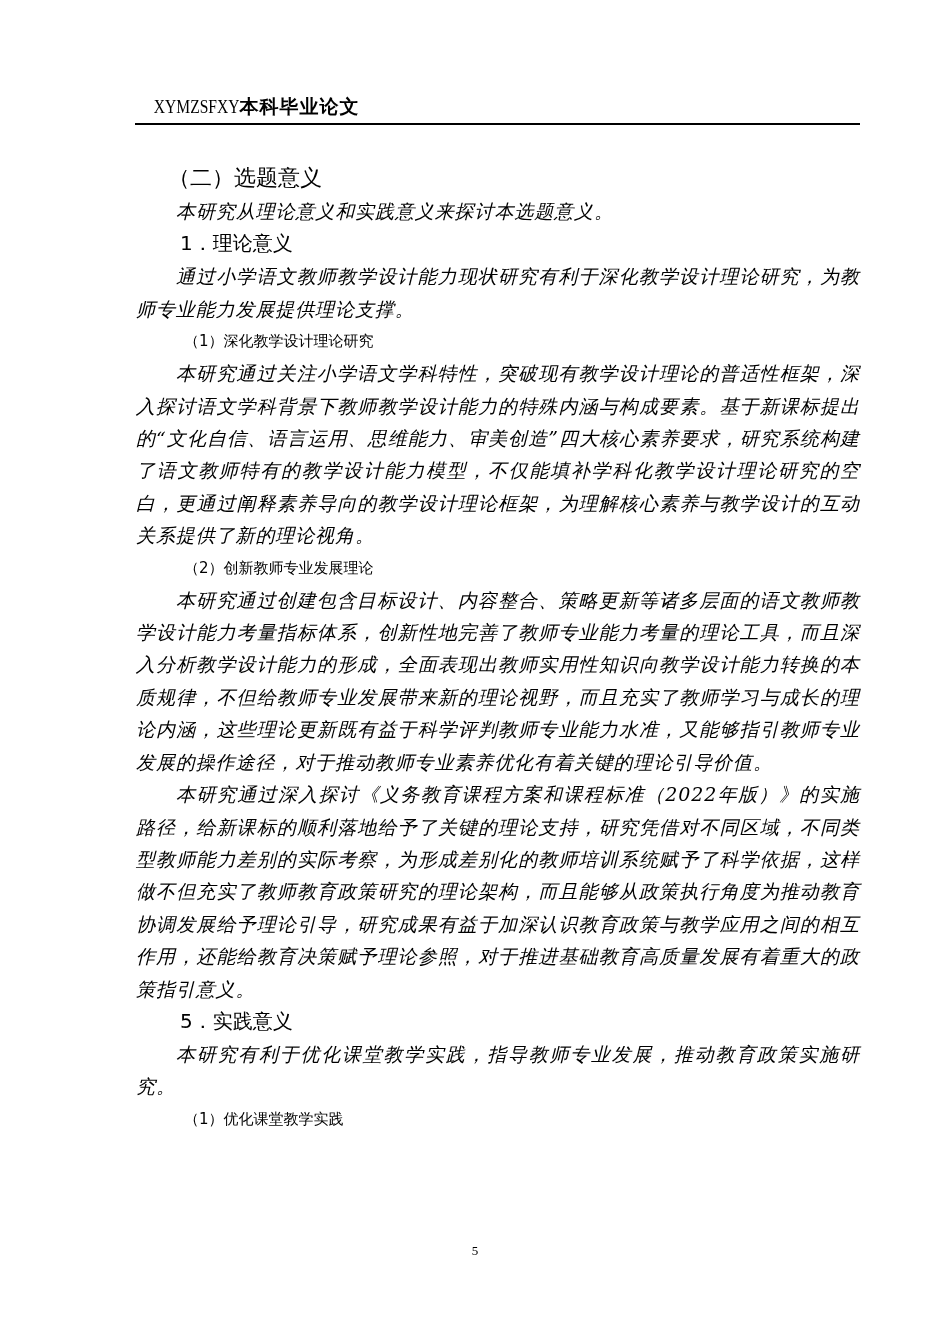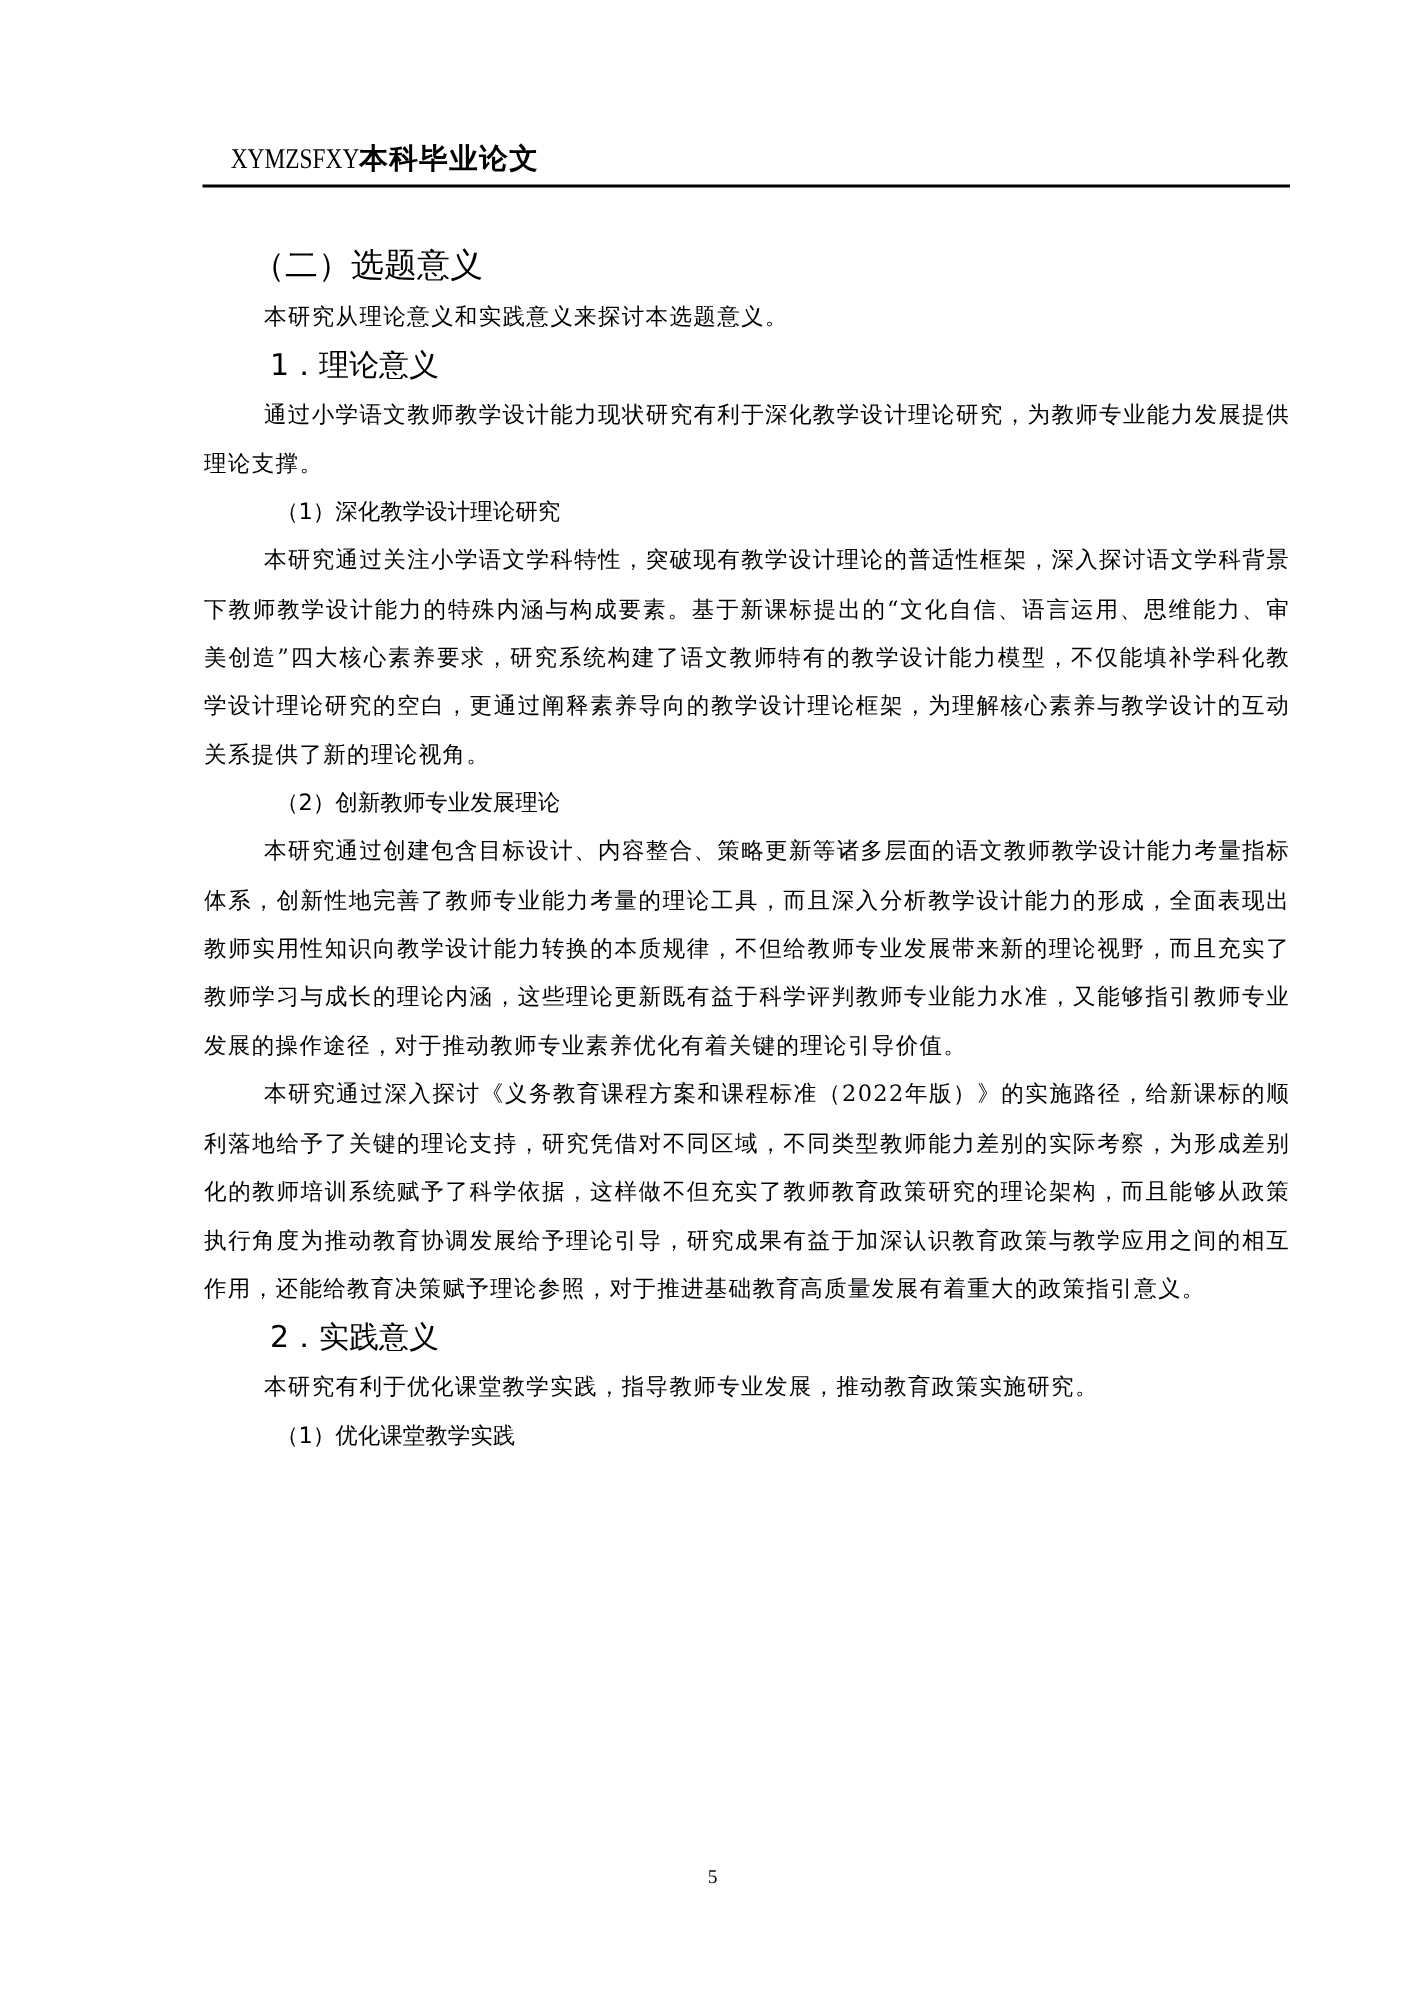--- a/index.html
+++ b/index.html
@@ -76,27 +76,28 @@
     .h4 {
       font-family: "DejaVu Sans", sans-serif;
       font-size: 15px;
       line-height: 32px;
       height: 32px;
       padding-left: 48px;
       white-space: nowrap;
     }
     .p {
       font-family: "DejaVu Serif", "Liberation Serif", serif;
-      font-size: 15px;
+      font-size: 19px;
       line-height: 32.4px;
       text-indent: 40px;
       text-align: justify;
       text-align-last: left;
       margin: 0;
       letter-spacing: 0.9px;
+      font-style: italic;
     }
     .page-number {
       position: absolute;
       left: 0;
       top: 1243px;
       width: 950px;
       text-align: center;
       font-family: "Liberation Serif", serif;
       font-size: 13px;
       line-height: 16px;
@@ -121,21 +122,21 @@
     <p class="p">通过小学语文教师教学设计能力现状研究有利于深化教学设计理论研究，为教师专业能力发展提供理论支撑。</p>
 
     <div class="h4">（1）深化教学设计理论研究</div>
     <p class="p">本研究通过关注小学语文学科特性，突破现有教学设计理论的普适性框架，深入探讨语文学科背景下教师教学设计能力的特殊内涵与构成要素。基于新课标提出的“文化自信、语言运用、思维能力、审美创造”四大核心素养要求，研究系统构建了语文教师特有的教学设计能力模型，不仅能填补学科化教学设计理论研究的空白，更通过阐释素养导向的教学设计理论框架，为理解核心素养与教学设计的互动关系提供了新的理论视角。</p>
 
     <div class="h4">（2）创新教师专业发展理论</div>
     <p class="p">本研究通过创建包含目标设计、内容整合、策略更新等诸多层面的语文教师教学设计能力考量指标体系，创新性地完善了教师专业能力考量的理论工具，而且深入分析教学设计能力的形成，全面表现出教师实用性知识向教学设计能力转换的本质规律，不但给教师专业发展带来新的理论视野，而且充实了教师学习与成长的理论内涵，这些理论更新既有益于科学评判教师专业能力水准，又能够指引教师专业发展的操作途径，对于推动教师专业素养优化有着关键的理论引导价值。</p>
 
     <p class="p">本研究通过深入探讨《义务教育课程方案和课程标准（2022年版）》的实施路径，给新课标的顺利落地给予了关键的理论支持，研究凭借对不同区域，不同类型教师能力差别的实际考察，为形成差别化的教师培训系统赋予了科学依据，这样做不但充实了教师教育政策研究的理论架构，而且能够从政策执行角度为推动教育协调发展给予理论引导，研究成果有益于加深认识教育政策与教学应用之间的相互作用，还能给教育决策赋予理论参照，对于推进基础教育高质量发展有着重大的政策指引意义。</p>
 
-    <div class="h3">2．实践意义</div>
+    <div class="h3">5．实践意义</div>
     <p class="p">本研究有利于优化课堂教学实践，指导教师专业发展，推动教育政策实施研究。</p>
 
     <div class="h4">（1）优化课堂教学实践</div>
 
   </div>
 
   <div class="page-number">5</div>
 </div>
 
 </body></html>

